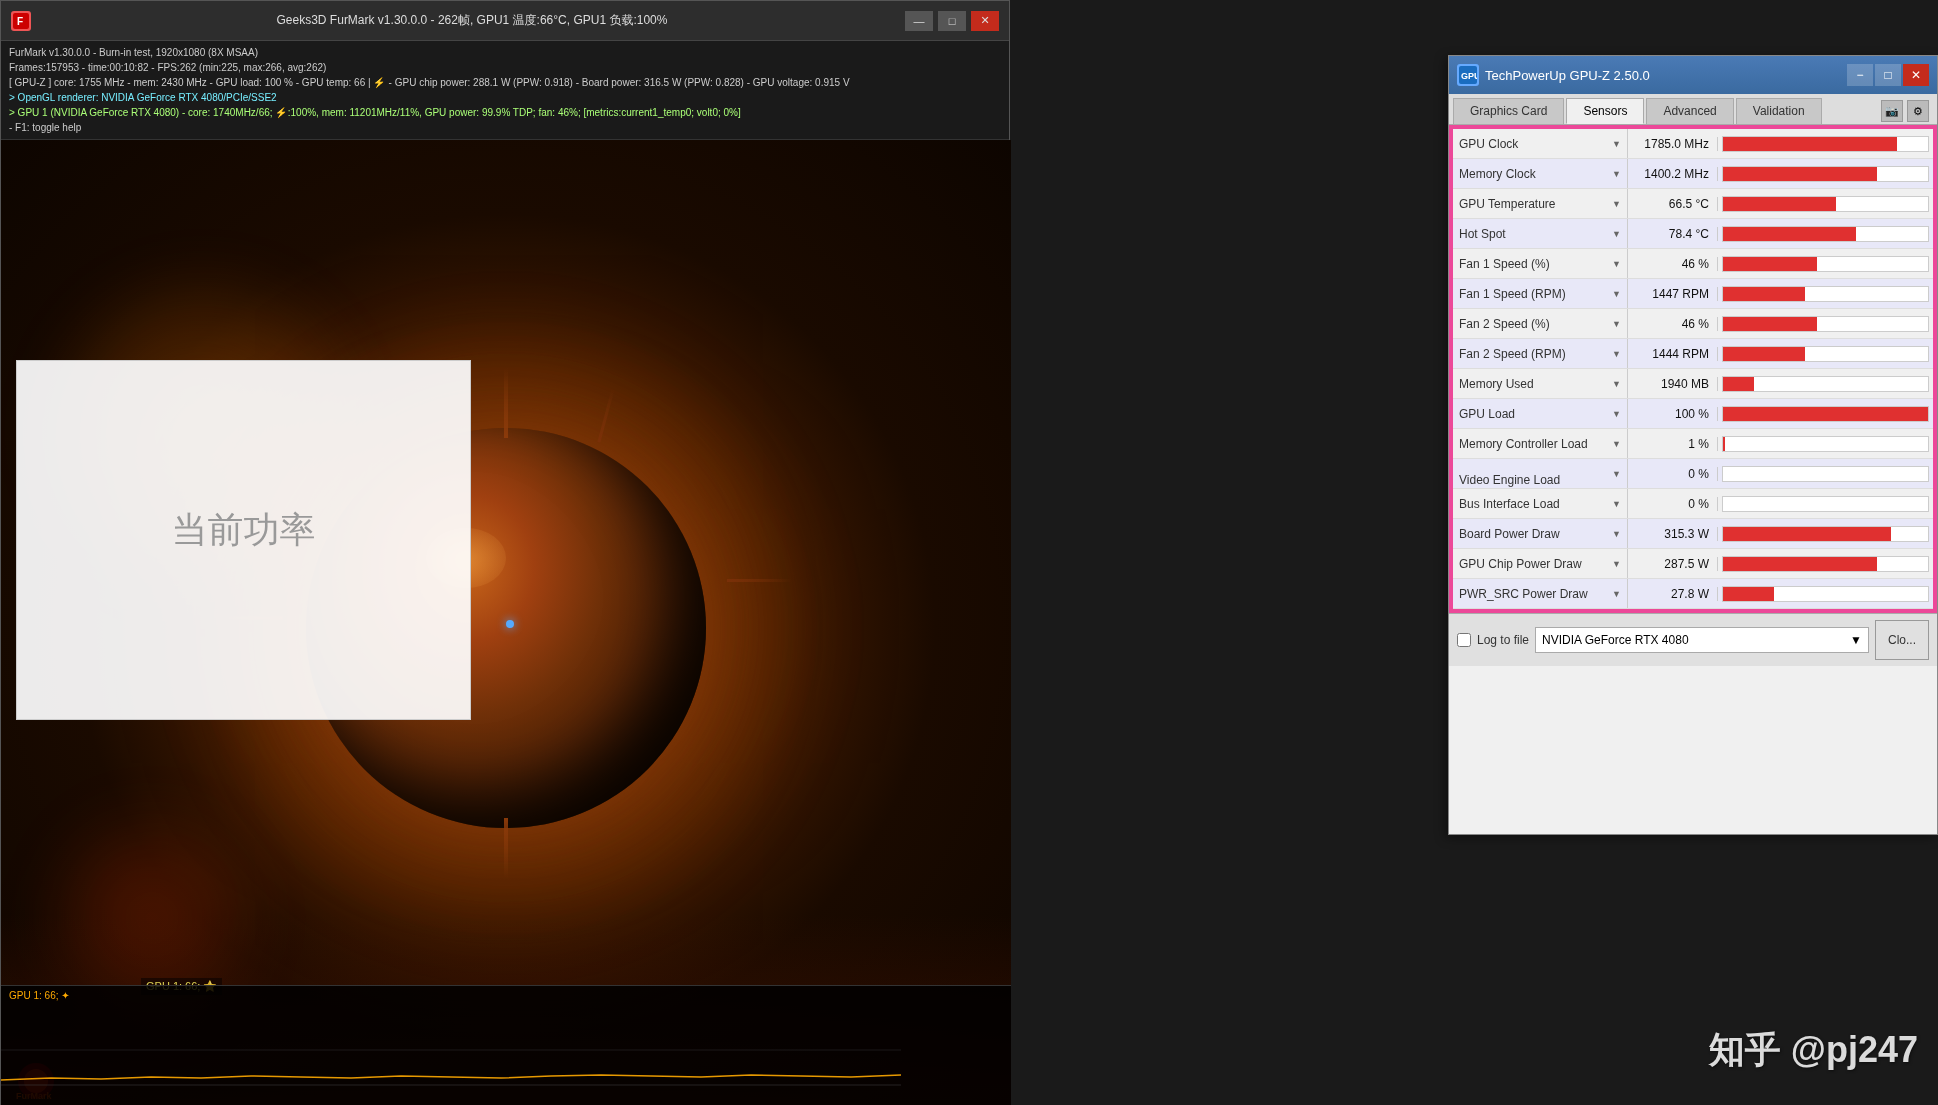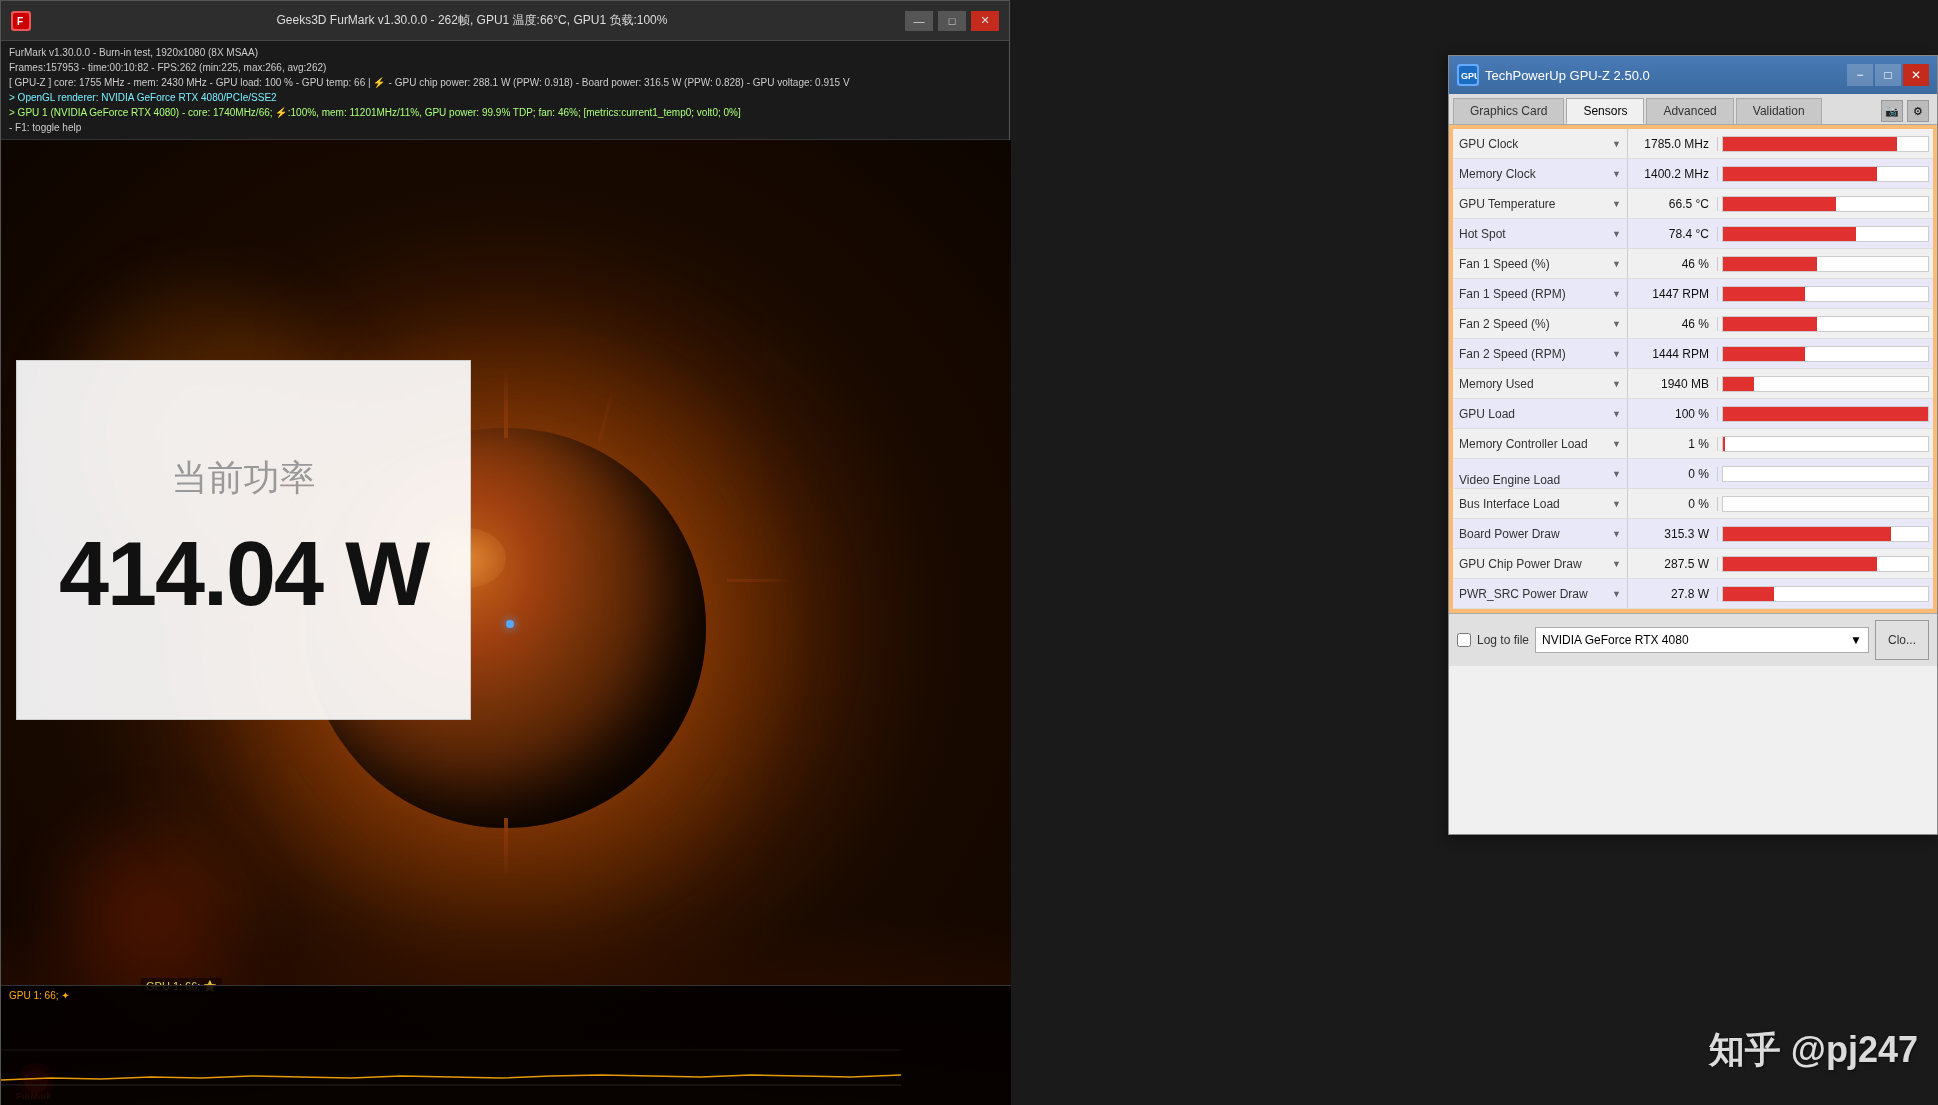--- a/index.html
+++ b/index.html
@@ -286,21 +286,21 @@
       border: 1px solid #999;
       display: flex;
       align-items: center;
       justify-content: center;
       font-size: 11px;
       cursor: pointer;
     }
 
     
     .gpuz-sensors {
-      background: #fdba74;
+      background: #ec4899;
       padding: 4px;
       overflow: hidden;
     }
 
     .sensor-row {
       display: flex;
       align-items: center;
       height: 30px;
       border-bottom: 1px solid #ddd;
     }
@@ -452,21 +452,20 @@
         <div style="position:absolute;bottom:-50px;left:50%;width:4px;height:60px;background:linear-gradient(to bottom,#8b3a0a,transparent);transform:translateX(-50%);"></div>
         <div style="position:absolute;top:40%;left:-55px;width:3px;height:60px;background:linear-gradient(to top,#7a3008,transparent);transform:rotate(-90deg);"></div>
 
         <div style="position:absolute;top:25%;left:30%;width:80px;height:60px;background:radial-gradient(ellipse,rgba(255,180,80,0.4),transparent);border-radius:50%;"></div>
 
         <div style="position:absolute;top:48%;left:50%;width:8px;height:8px;background:#5af;border-radius:50%;box-shadow:0 0 10px #5af;"></div>
       </div>
 
       <div class="power-overlay">
         <div class="power-label">当前功率</div>
-        <div class="power-value">414.04 W</div>
       </div>
 
       <div class="gpu-temp-overlay">
         <span>GPU 1: 66;</span>
         <span> ⭐</span>
       </div>
 
       <div style="position:absolute;bottom:0;left:0;right:0;height:200px;background:linear-gradient(to bottom,transparent,rgba(80,20,0,0.6));"></div>
 
       <div style="position:absolute;bottom:10px;left:10px;">

